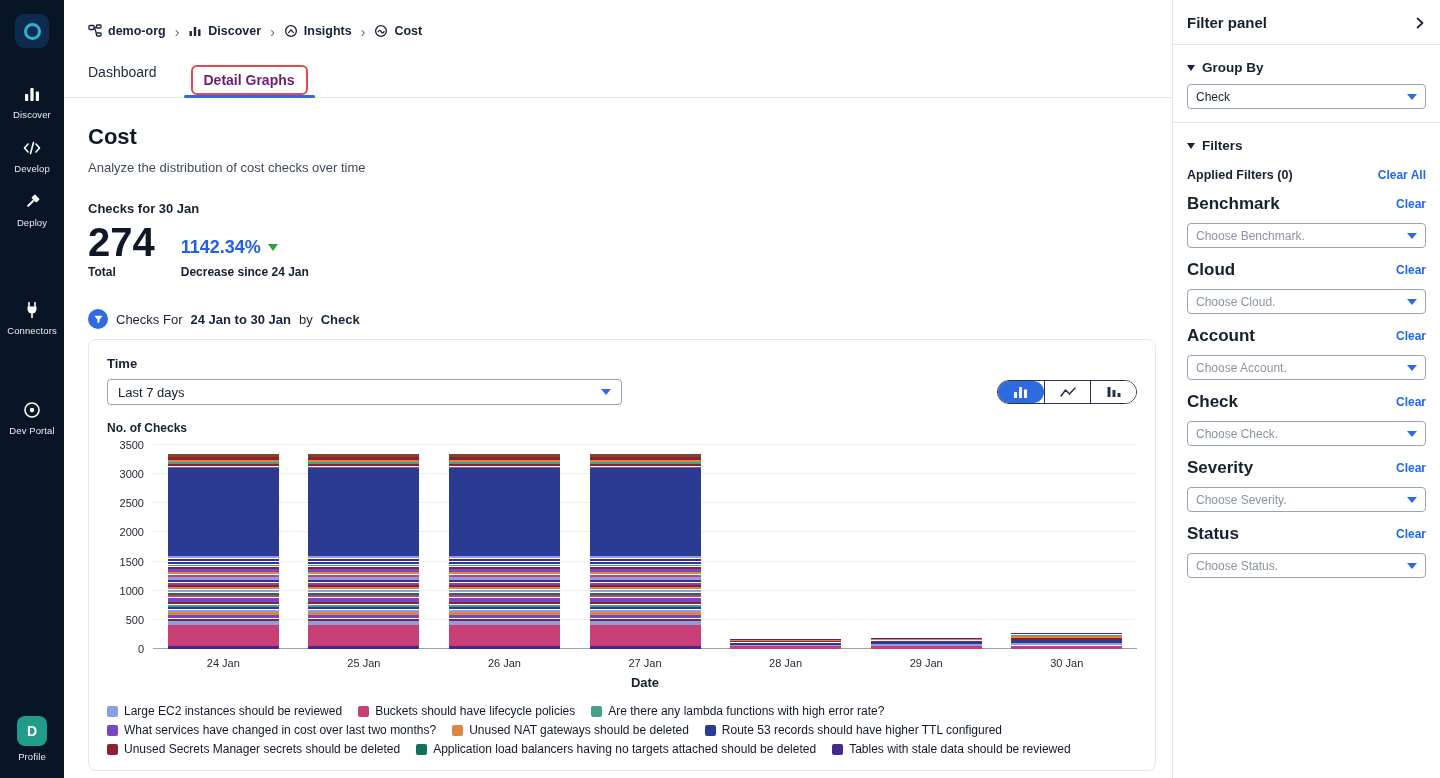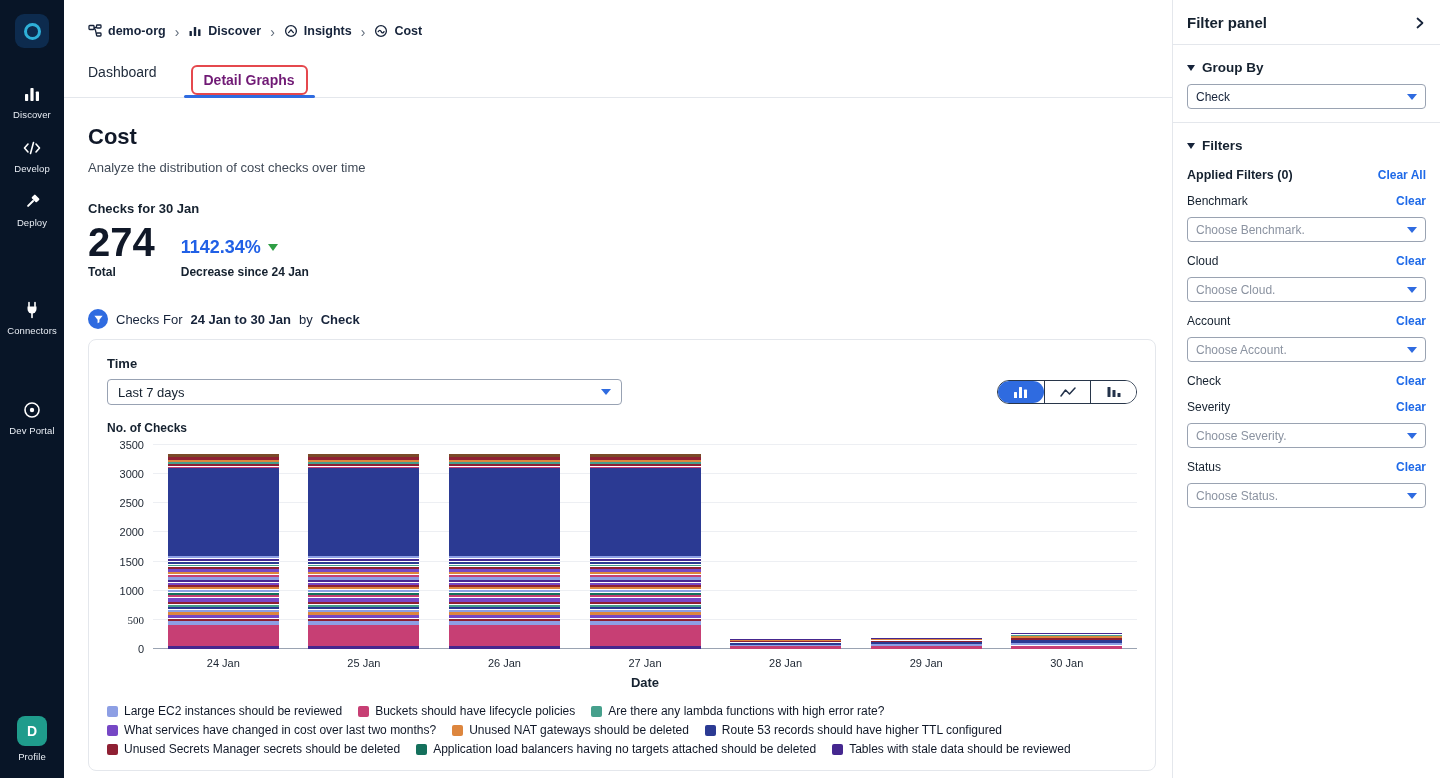--- a/index.html
+++ b/index.html
@@ -83,21 +83,21 @@
   .rp-divider{height:1px;background:#e4e7ec;margin:13px -14px 0}
   .rp-section-head{display:flex;align-items:center;gap:7px;margin-top:15px;font-size:13.5px;font-weight:700;cursor:pointer}
   .caret-dark{width:0;height:0;border-left:4px solid transparent;border-right:4px solid transparent;border-top:6px solid #16233a}
   .rp-select{height:25px;border:1px solid #9aa3b2;border-radius:4px;display:flex;align-items:center;justify-content:space-between;padding:0 8px;font-size:12px;margin-top:9px;cursor:pointer;background:#fff}
   .rp-select .ph{color:#8b93a1}
   .rp-select .val{color:#16233a}
   .fp-applied{display:flex;justify-content:space-between;align-items:center;margin-top:15px}
   .fp-applied-label{font-size:12.5px;font-weight:700}
   .link{font-size:12px;font-weight:700;color:#1f6ae8;cursor:pointer}
   .fp-row{display:flex;justify-content:space-between;align-items:center;margin-top:12px}
-  .fp-label{font-size:12px;font-weight:400}
+  .fp-label{font-size:17px;font-weight:700}
 </style>
 </head>
 <body>
 
 <div class="sidebar">
   <div class="logo">
     <div class="logo-ring"></div>
   </div>
 
   <div class="nav-item">
@@ -265,21 +265,21 @@
           </div>
         </div>
       </div>
 
       <div class="yaxis-title">No. of Checks</div>
 
       <div class="plot-wrap">
           <div class="gridline axisline" style="bottom: 0%;"></div>
           <div class="ytick" style="bottom: 0%;">0</div>
           <div class="gridline" style="bottom: 14.2857%;"></div>
-          <div class="ytick" style="bottom: 14.2857%; font-family: Liberation Serif, serif;">500</div>
+          <div class="ytick" style="bottom: 14.2857%;">500</div>
           <div class="gridline" style="bottom: 28.5714%;"></div>
           <div class="ytick" style="bottom: 28.5714%;">1000</div>
           <div class="gridline" style="bottom: 42.8571%;"></div>
           <div class="ytick" style="bottom: 42.8571%; text-align: center;">1500</div>
           <div class="gridline" style="bottom: 57.1429%;"></div>
           <div class="ytick" style="bottom: 57.1429%;">2000</div>
           <div class="gridline" style="bottom: 71.4286%;"></div>
           <div class="ytick" style="bottom: 71.4286%;">2500</div>
           <div class="gridline" style="bottom: 85.7143%;"></div>
           <div class="ytick" style="bottom: 85.7143%;">3000</div>
@@ -717,20 +717,24 @@
         <span class="link">Clear</span>
       </div>
       <div class="rp-select">
         <span class="ph">Choose Account.</span>
         <span class="caret-blue"></span>
       </div>
       <div class="fp-row">
         <span class="fp-label">Check</span>
         <span class="link">Clear</span>
       </div>
+      <div class="rp-select">
+        <span class="ph">Choose Check.</span>
+        <span class="caret-blue"></span>
+      </div>
       <div class="fp-row">
         <span class="fp-label">Severity</span>
         <span class="link">Clear</span>
       </div>
       <div class="rp-select">
         <span class="ph">Choose Severity.</span>
         <span class="caret-blue"></span>
       </div>
       <div class="fp-row">
         <span class="fp-label">Status</span>

